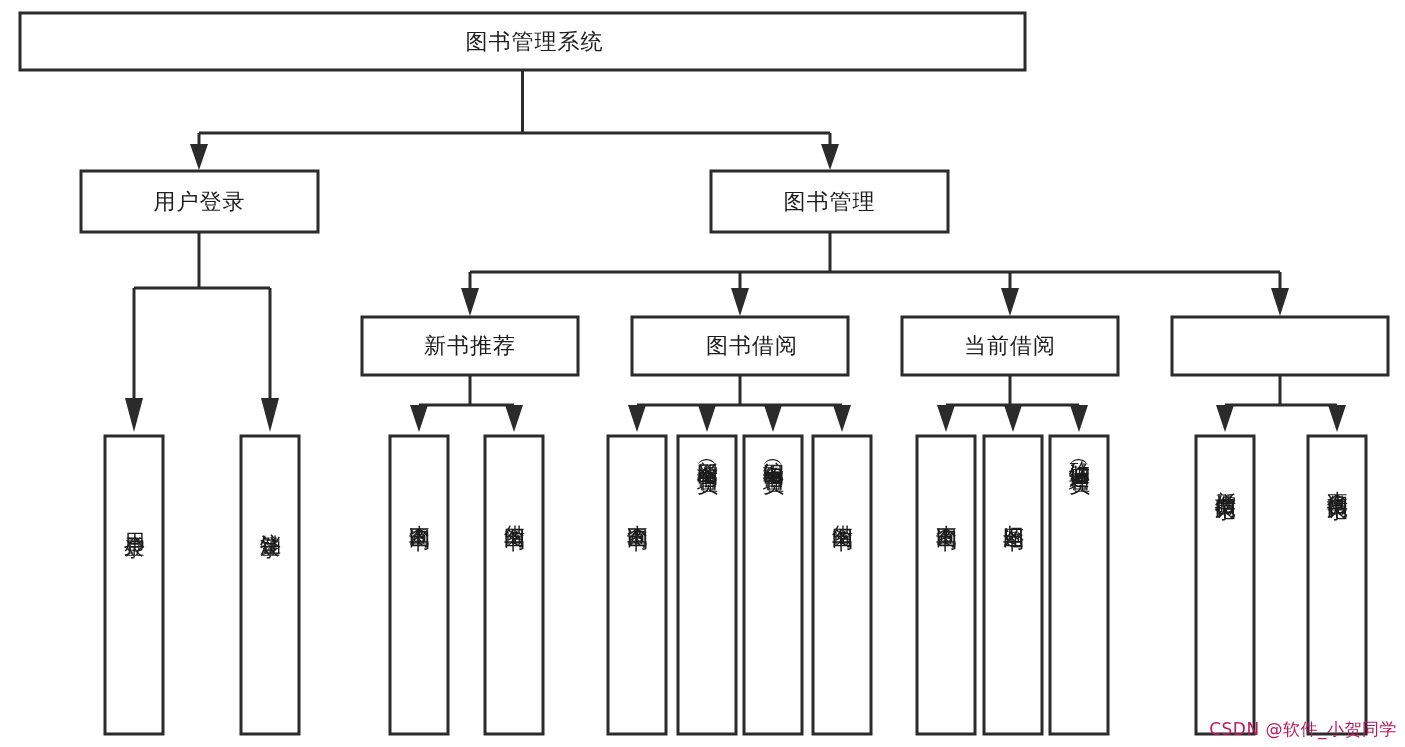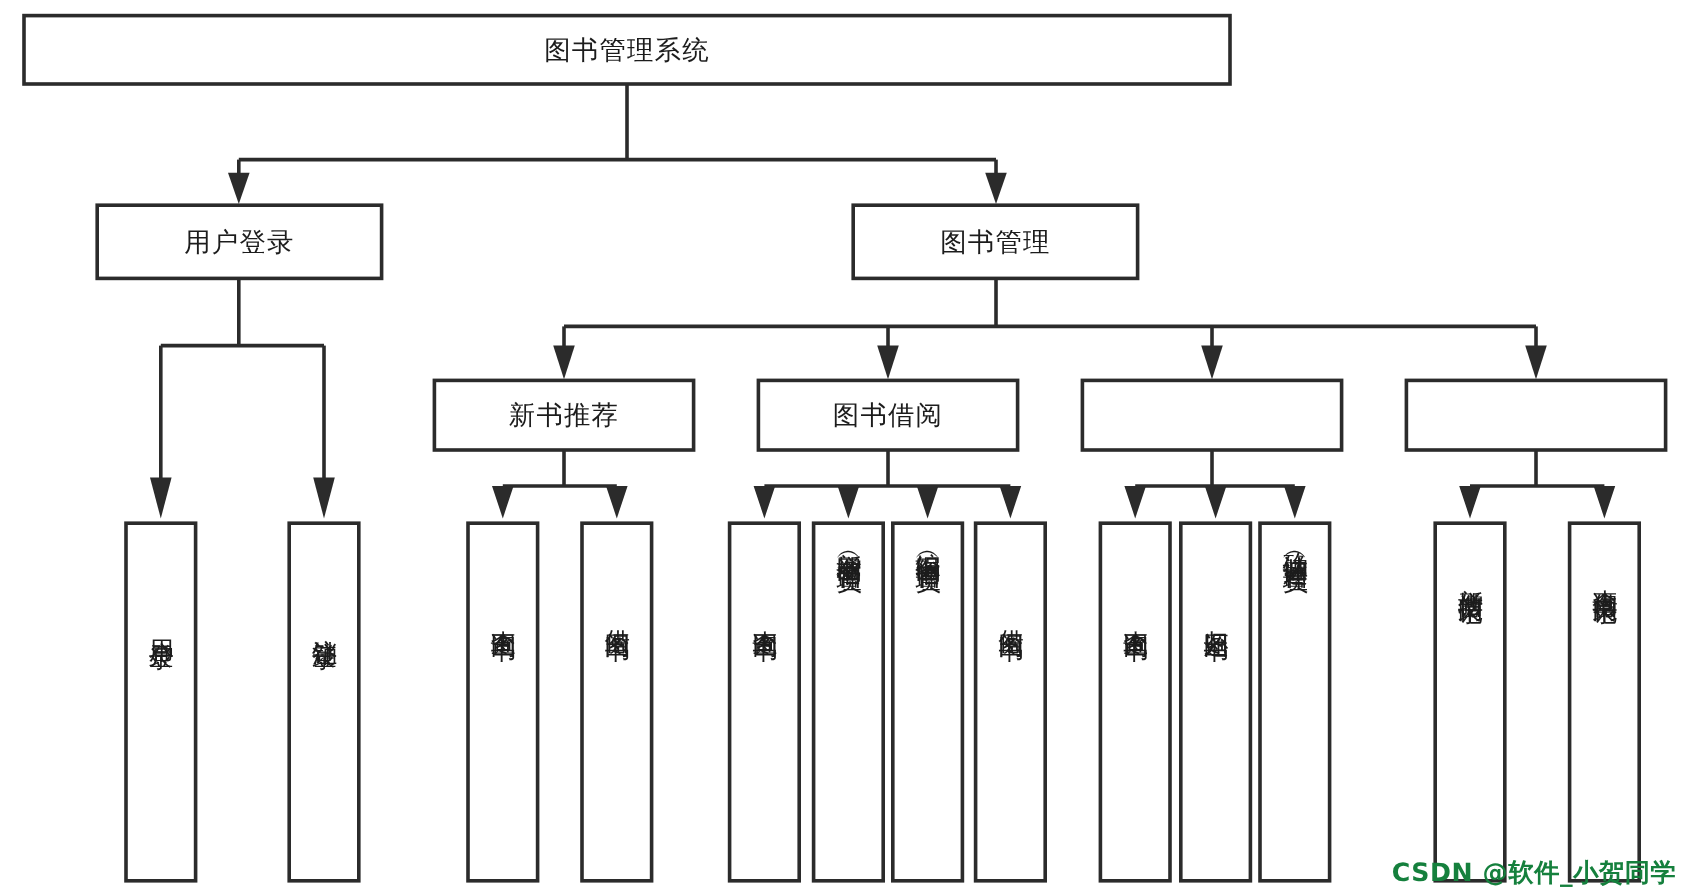--- a/index.html
+++ b/index.html
@@ -69,26 +69,25 @@
     pointer-events: none;
     font-size: 22px;
     color: #1c1c1c;
     font-family: "DejaVu Sans", "Liberation Sans", sans-serif;
     letter-spacing: 1px;
   }
   .watermark {
     position: absolute;
     right: 8px;
     bottom: 6px;
-    font-size: 21px;
-    color: #15803d;
+    font-size: 17px;
+    color: #be185d;
     font-family: "DejaVu Sans", "Liberation Sans", sans-serif;
     white-space: nowrap;
     letter-spacing: 0.5px;
-    font-weight: bold;
   }
 </style>
 </head>
 <body>
 
 <div id="diagram-root">
 
   <svg class="diagram" viewBox="0 0 1405 747" xmlns="http://www.w3.org/2000/svg">
 
     <g>
@@ -173,27 +172,28 @@
       <rect class="node-box" x="744" y="436" width="58" height="298"></rect>
       <rect class="node-box" x="813" y="436" width="58" height="298"></rect>
       <rect class="node-box" x="917" y="436" width="58" height="298"></rect>
       <rect class="node-box" x="984" y="436" width="58" height="298"></rect>
       <rect class="node-box" x="1050" y="436" width="58" height="298"></rect>
       <rect class="node-box" x="1196" y="436" width="58" height="298"></rect>
       <rect class="node-box" x="1308" y="436" width="58" height="298"></rect>
     </g>
   </svg>
 
-  <div class="hlabel-wrap" style="left:20px; top:13px; width:1005px; height:57px;">图书管理系统</div>
+  <div class="hlabel-wrap" style="left:32px; top:13px; width:1005px; height:57px;">图书管理系统</div>
 
   <div class="hlabel-wrap" style="left:81px; top:171px; width:237px; height:61px;">用户登录</div>
   <div class="hlabel-wrap" style="left:711px; top:171px; width:237px; height:61px;font-family:Liberation Serif, serif;">图书管理</div>
 
   <div class="hlabel-wrap" style="left:362px; top:317px; width:216px; height:58px;">新书推荐</div>
-  <div class="hlabel-wrap" style="left:632px; top:317px; width:216px; height:58px;">图书借阅</div>
+  <div class="hlabel-wrap" style="left:632px; top:317px; width:216px; height:58px;padding-left:12px;">图书借阅</div>
+  <div class="hlabel-wrap" style="left:902px; top:317px; width:216px; height:58px;">当前借阅</div>
 
   <div class="vlabel-wrap" style="left:105px; top:436px; width:58px; height:298px; padding-top:80px; box-sizing:border-box;">
     <span class="vlabel-text">用户登录</span>
   </div>
   <div class="vlabel-wrap" style="left:241px; top:436px; width:58px; height:298px; padding-top:80px; box-sizing:border-box;">
     <span class="vlabel-text">注销登录</span>
   </div>
   <div class="vlabel-wrap" style="left:390px; top:436px; width:58px; height:298px; padding-top:72px; box-sizing:border-box;">
     <span class="vlabel-text">查询图书</span>
   </div>

